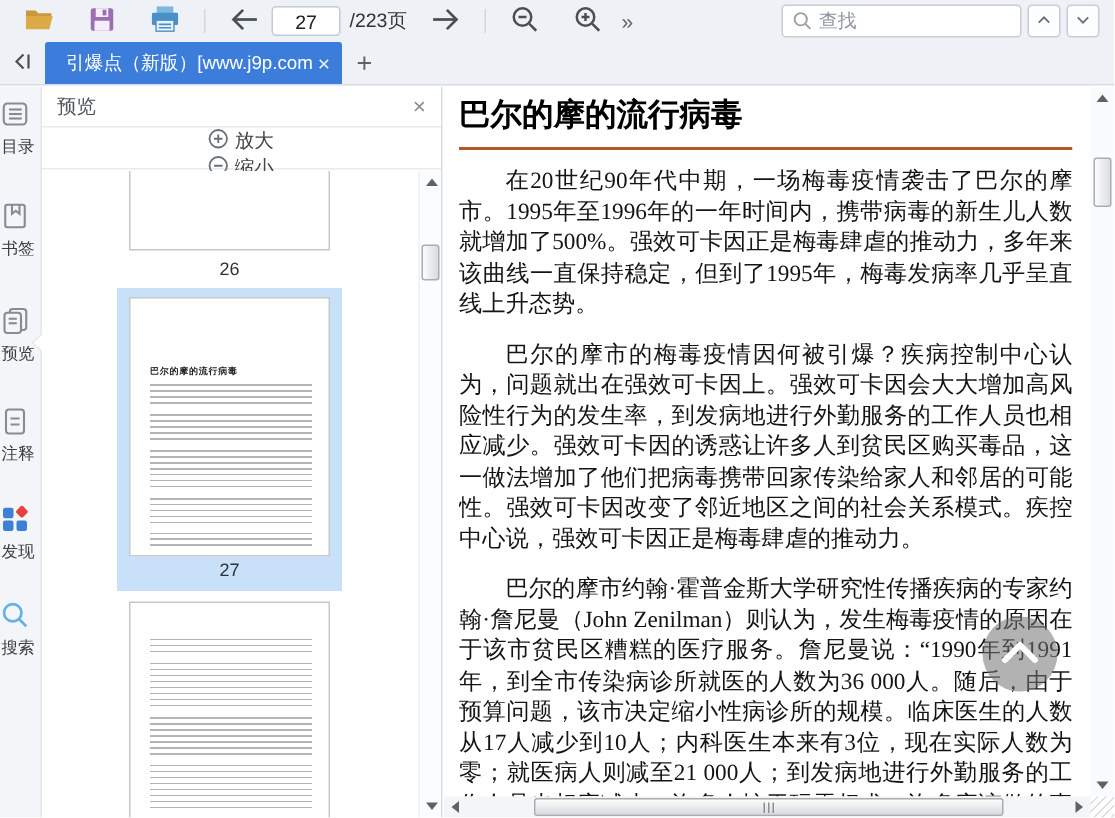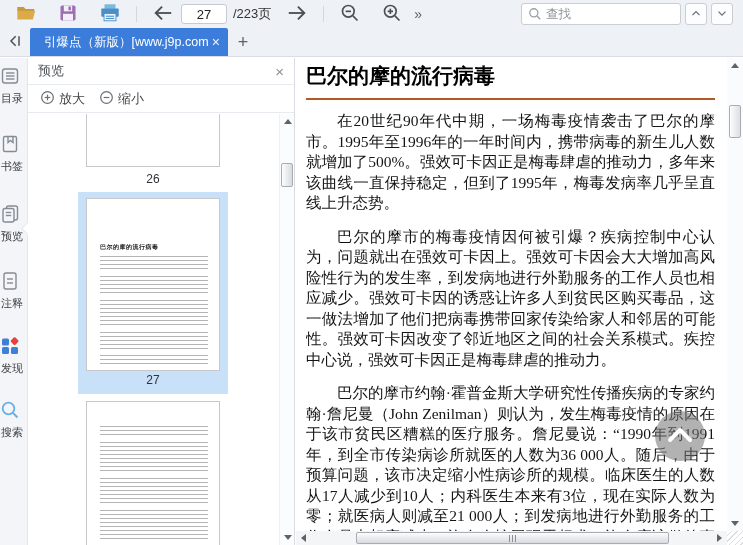--- a/index.html
+++ b/index.html
@@ -32,21 +32,21 @@
   .iconstrip { position:absolute; top:58px; left:0; width:28px; bottom:0; background:#f3f5f8; border-right:1px solid #e3e6ea; }
   .nav-item { position:absolute; left:0; width:28px; display:flex; flex-direction:column; align-items:flex-start; cursor:pointer; }
   .nav-label { font-size:11px; color:#3c4043; margin-top:3px; line-height:12px; width:24px; text-align:center; }
   .nav-notch { position:absolute; left:23px; width:9px; height:9px; background:#fff; transform:rotate(45deg); border-left:1px solid #e3e6ea; border-bottom:1px solid #e3e6ea; }
 
   
   .preview { position:absolute; top:58px; left:28px; width:267px; bottom:0; background:#fff; border-right:1px solid #d9dde3; }
   .pv-header { height:27px; border-bottom:1px solid #e7eaee; display:flex; align-items:center; padding:0 10px; }
   .pv-title { font-size:13px; color:#50555b; flex:1; }
   .pv-close { font-size:15px; color:#8a9097; cursor:pointer; }
-  .pv-zoomrow { height:28px; border-bottom:1px solid #e7eaee; display:flex; align-items:center; padding-left:12px; }
+  .pv-zoomrow { height:28px; border-bottom:1px solid #e7eaee; display:flex; align-items:center; padding-left:12px;flex-direction:column; }
   .pv-zbtn { display:flex; align-items:center; margin-right:14px; cursor:pointer; color:#444; font-size:13px; }
   .pv-zbtn svg { margin-right:4px; }
   .thumb-area { position:absolute; top:56px; left:0; right:16px; bottom:0; overflow:hidden; }
   .page-sheet { position:absolute; left:58px; width:134px; background:#fff; border:1px solid #c6c8cb; }
   .thumb-label { position:absolute; left:0; width:250px; text-align:center; font-size:12px; color:#2f3236; }
   .sel-box { position:absolute; left:50px; width:150px; background:#c8e0f8; }
   .mini-title { position:absolute; font-size:6px; font-weight:bold; color:#222; white-space:nowrap; letter-spacing:0.5px; }
   .mlines { position:absolute; background-image:repeating-linear-gradient(#9c9c9c 0 1px, transparent 1px 4px); opacity:0.75; }
   .pv-scroll { position:absolute; top:56px; right:0; width:15px; bottom:0; background:#fbfcfd; border-left:1px solid #eef0f2; }
 

